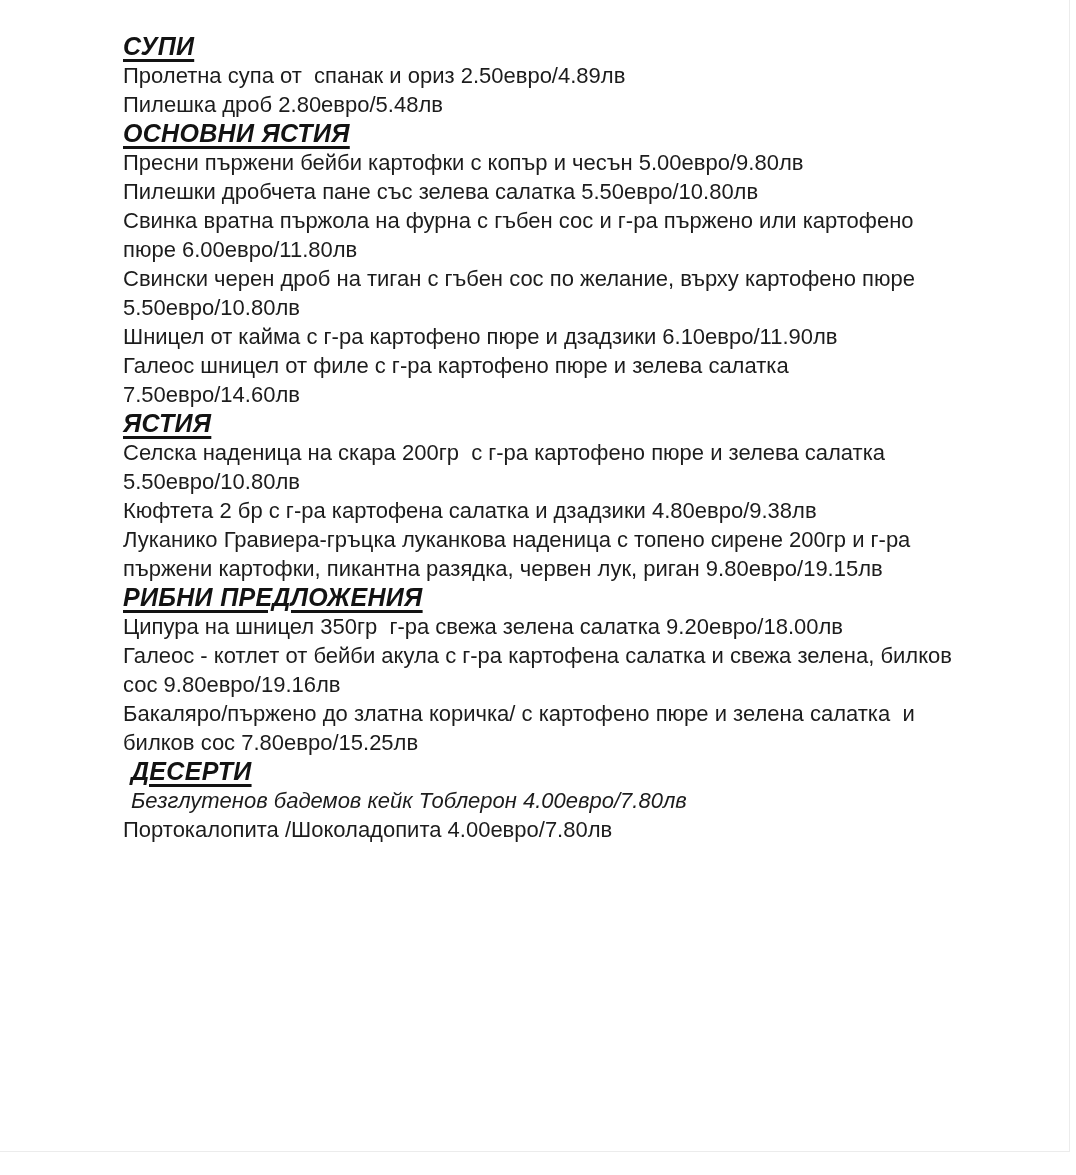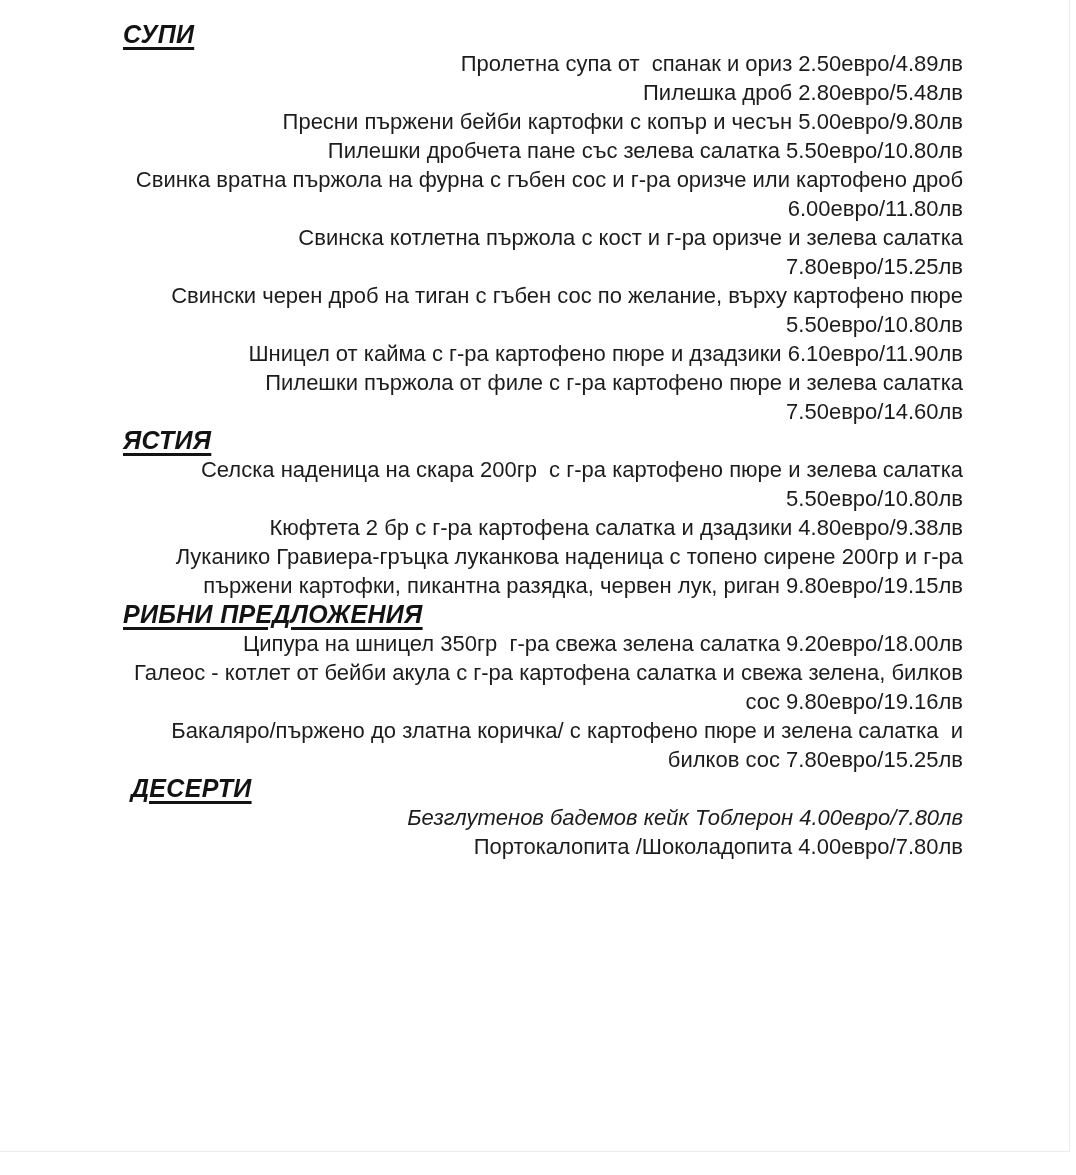--- a/index.html
+++ b/index.html
@@ -20,21 +20,21 @@
     left: 0;
     width: 1069px;
     height: 1151px;
     background: #ffffff;
     border-right: 1px solid #ececec;
     border-bottom: 1px solid #ececec;
     box-sizing: content-box;
   }
   .content {
     position: absolute;
-    top: 20px;
+    top: 32px;
     left: 123px;
     width: 840px;
     color: #1c1c1c;
   }
   .section-title {
     margin: 0;
     font-size: 25px;
     font-weight: bold;
     font-style: italic;
     line-height: 29px;
@@ -42,44 +42,43 @@
     text-decoration: underline;
     text-decoration-thickness: 2.5px;
     text-underline-offset: 4px;
     color: #131313;
   }
   .menu-item {
     font-size: 22px;
     line-height: 29px;
     white-space: pre-wrap;
     color: #1c1c1c;
-    text-align: right;
   }
   .indent {
     padding-left: 8px;
     font-style: italic;
   }
 </style>
 </head>
 <body>
 
 <div class="page">
   <div class="content">
 
     <h2 class="section-title">СУПИ</h2>
     <div class="menu-item">Пролетна супа от  спанак и ориз 2.50евро/4.89лв</div>
     <div class="menu-item">Пилешка дроб 2.80евро/5.48лв</div>
 
+    <h2 class="section-title">ОСНОВНИ ЯСТИЯ</h2>
     <div class="menu-item">Пресни пържени бейби картофки с копър и чесън 5.00евро/9.80лв</div>
     <div class="menu-item">Пилешки дробчета пане със зелева салатка 5.50евро/10.80лв</div>
-    <div class="menu-item">Свинка вратна пържола на фурна с гъбен сос и г-ра оризче или картофено дроб 6.00евро/11.80лв</div>
-    <div class="menu-item">Свинска котлетна пържола с кост и г-ра оризче и зелева салатка 7.80евро/15.25лв</div>
+    <div class="menu-item">Свинка вратна пържола на фурна с гъбен сос и г-ра пържено или картофено пюре 6.00евро/11.80лв</div>
     <div class="menu-item">Свински черен дроб на тиган с гъбен сос по желание, върху картофено пюре 5.50евро/10.80лв</div>
     <div class="menu-item">Шницел от кайма с г-ра картофено пюре и дзадзики 6.10евро/11.90лв</div>
-    <div class="menu-item">Пилешки пържола от филе с г-ра картофено пюре и зелева салатка 7.50евро/14.60лв</div>
+    <div class="menu-item">Галеос шницел от филе с г-ра картофено пюре и зелева салатка 7.50евро/14.60лв</div>
 
     <h2 class="section-title">ЯСТИЯ</h2>
     <div class="menu-item">Селска наденица на скара 200гр  с г-ра картофено пюре и зелева салатка 5.50евро/10.80лв</div>
     <div class="menu-item">Кюфтета 2 бр с г-ра картофена салатка и дзадзики 4.80евро/9.38лв</div>
     <div class="menu-item">Луканико Гравиера-гръцка луканкова наденица с топено сирене 200гр и г-ра пържени картофки, пикантна разядка, червен лук, риган 9.80евро/19.15лв</div>
 
     <h2 class="section-title">РИБНИ ПРЕДЛОЖЕНИЯ</h2>
     <div class="menu-item">Ципура на шницел 350гр  г-ра свежа зелена салатка 9.20евро/18.00лв</div>
     <div class="menu-item">Галеос - котлет от бейби акула с г-ра картофена салатка и свежа зелена, билков сос 9.80евро/19.16лв</div>
     <div class="menu-item">Бакаляро/пържено до златна коричка/ с картофено пюре и зелена салатка  и билков сос 7.80евро/15.25лв</div>

